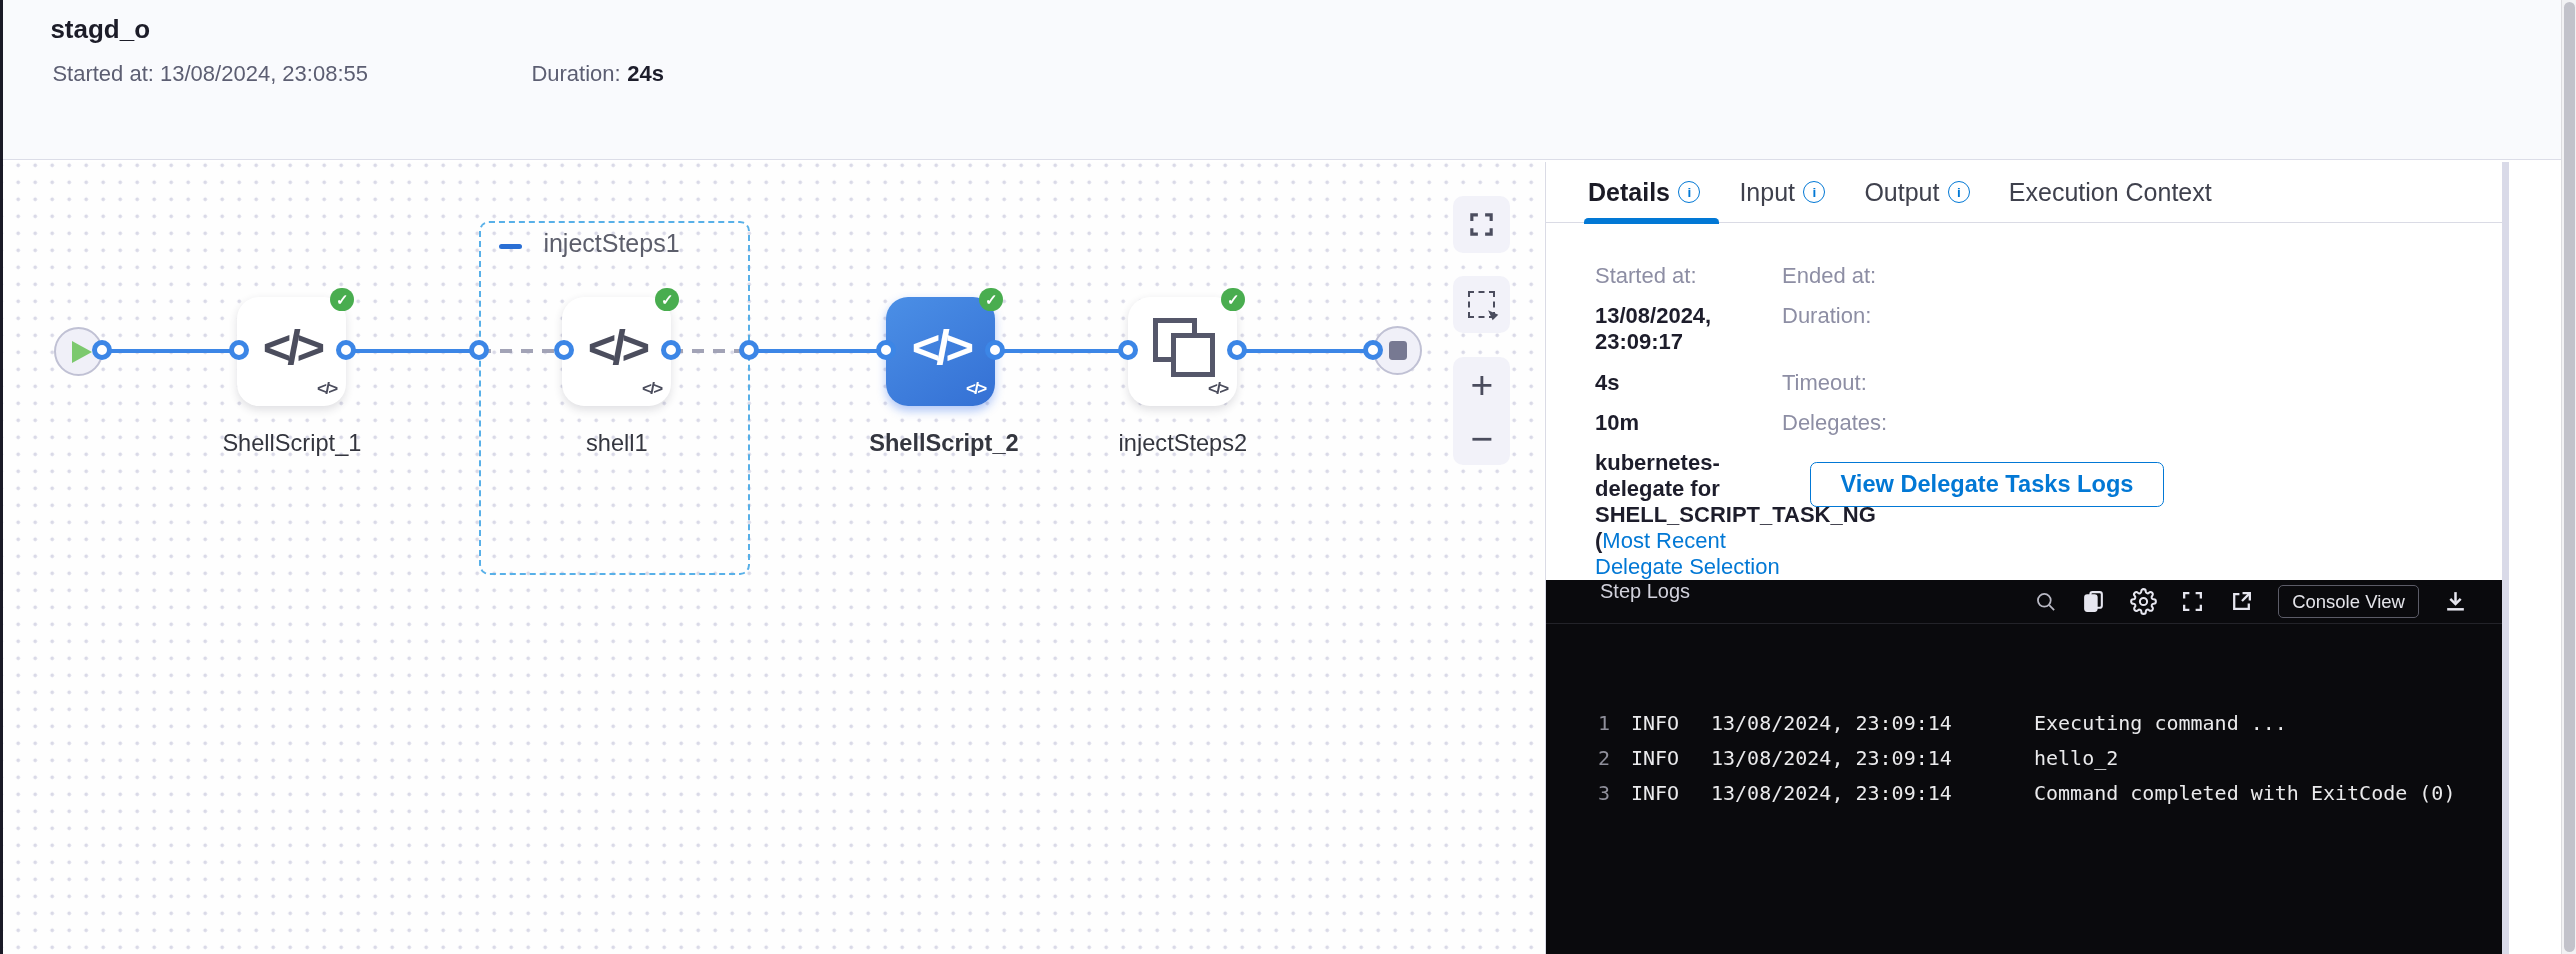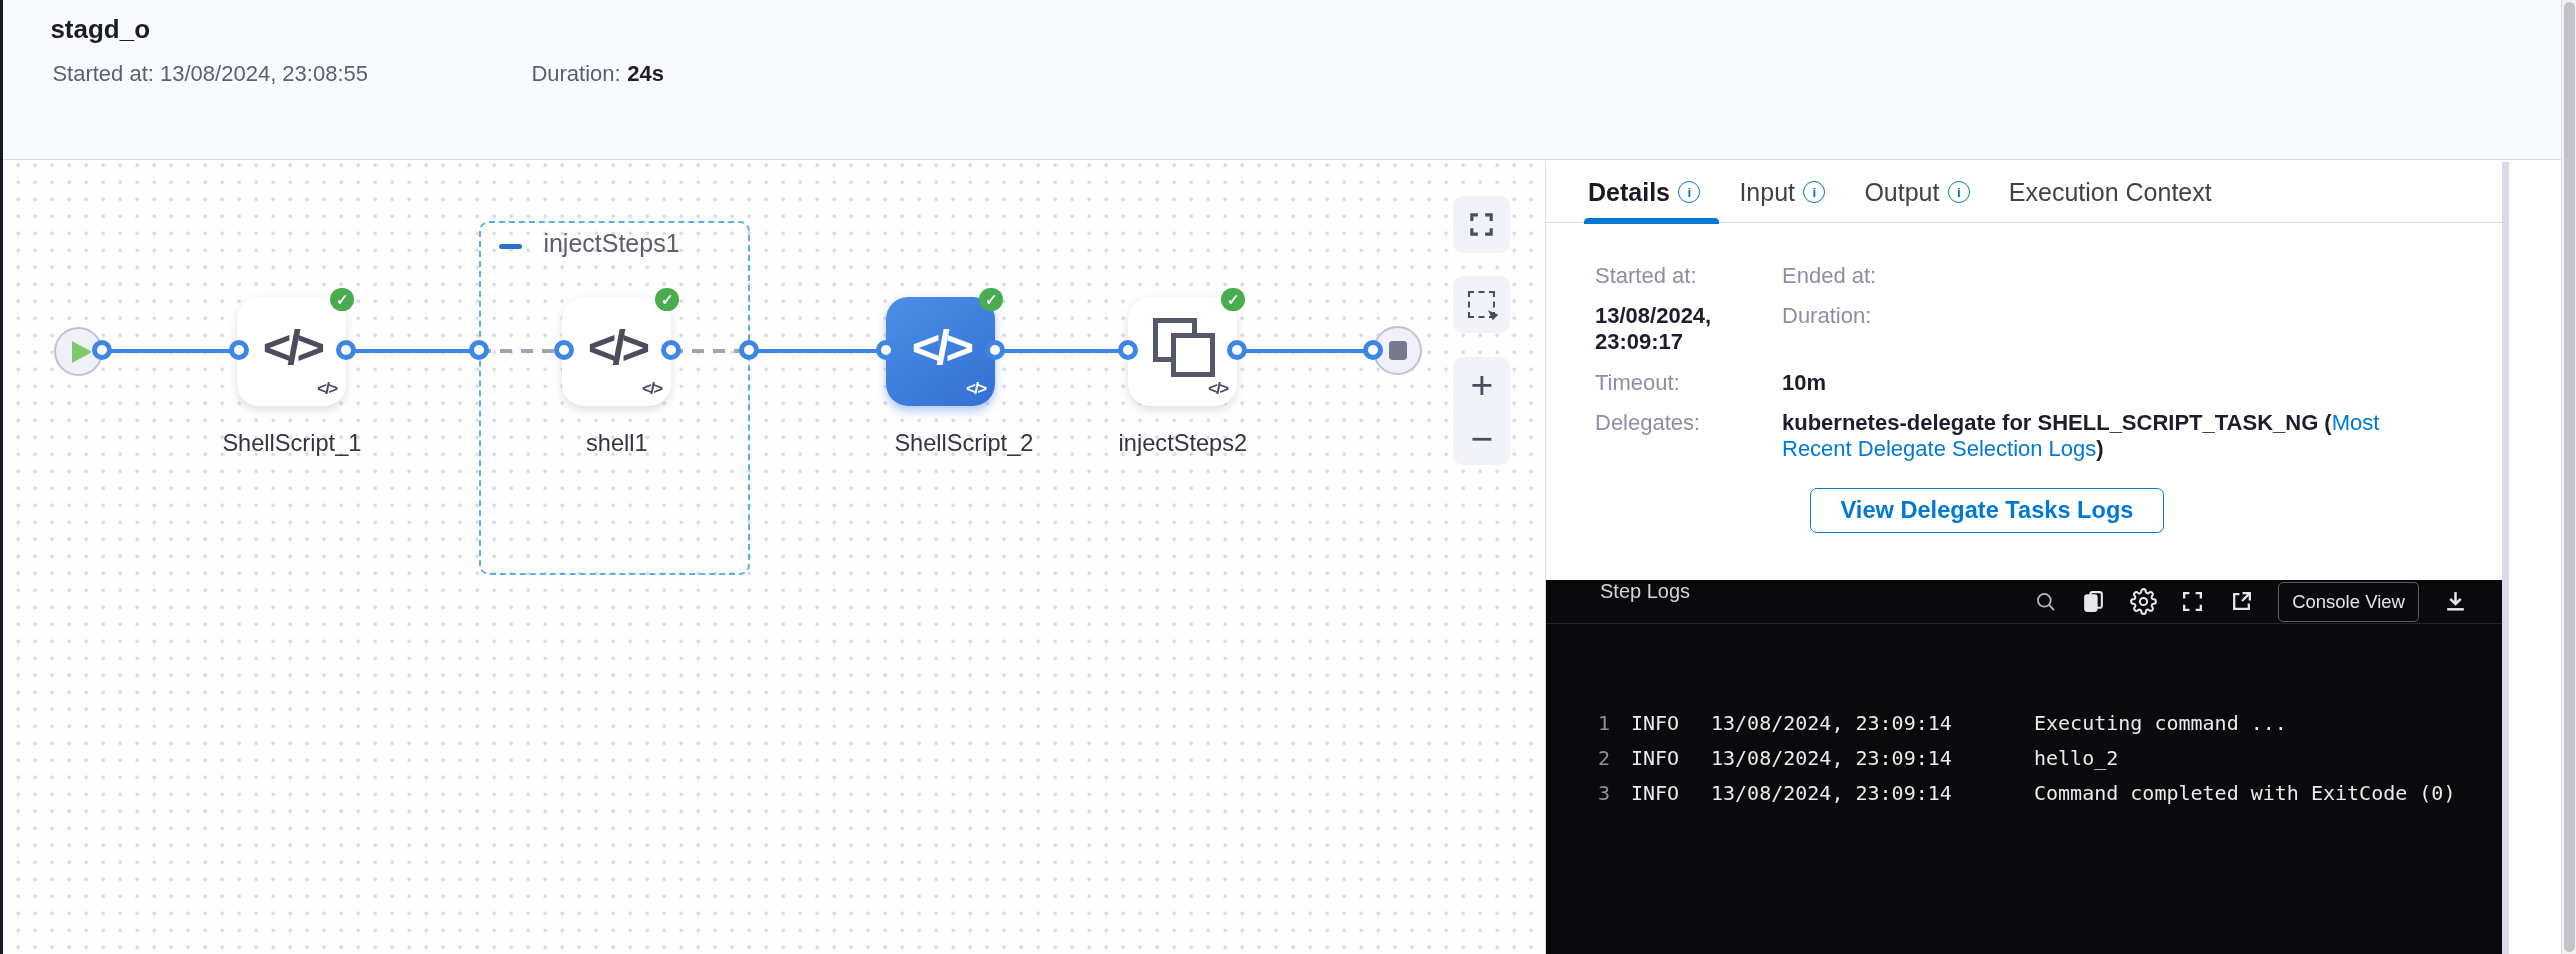--- a/index.html
+++ b/index.html
@@ -69,21 +69,21 @@
   .badge { position:absolute; width:23.6px; height:23.6px; border-radius:50%; background:#49ad4f;
            color:#fff; font-size:15px; font-weight:700; display:flex; align-items:center;
            justify-content:center; z-index:5; }
   .card .badge { right:-7.6px; top:-9.3px; }
   .sq-icon { position:relative; width:64px; height:64px; margin-top:-6.7px; }
   .sq-back { position:absolute; left:1.7px; top:1.7px; width:44px; height:44px; border:5px solid #55576a; }
   .sq-front { position:absolute; left:20px; top:17px; width:44px; height:44px; border:5px solid #55576a; background:#fff; }
 
   .node-label { position:absolute; top:268px; width:185px; text-align:center; font-size:23.6px;
                 font-weight:500; color:#34363f; z-index:3; cursor:pointer; }
-  .l-ss1{left:196px;} .l-sh1{left:521px;} .l-ss2{left:868px;} .l-is2{left:1087px;}
+  .l-ss1{left:196px;} .l-sh1{left:521px;} .l-ss2{left:848px;font-weight:bold;} .l-is2{left:1087px;}
 
   
   .ctl { left:1450px; width:57px; background:#f2f2f9; border-radius:10px; z-index:6;
          display:flex; align-items:center; justify-content:center; color:#4b4d5e; cursor:pointer; }
   .ctl-fit { top:34px; height:57px; }
   .ctl-marquee { top:114px; height:57px; }
   .ctl-zoom { top:195px; height:108px; flex-direction:column; justify-content:space-around; }
   .zbtn { font-size:39px; font-weight:400; color:#4b4d5e; line-height:39px; cursor:pointer; }
   .marq { position:relative; width:27px; height:27px; border:2.5px dashed #4b4d5e; }
   .marq svg { position:absolute; right:-6.7px; bottom:-6.7px; }
@@ -111,21 +111,21 @@
              font-weight:600; font-family:"Liberation Sans",sans-serif; cursor:pointer;margin-left:28px; }
 
   
   .logs { position:absolute; left:0; top:418px; width:100%; height:375px; background:#0a0a0d; }
   .logs-header { position:absolute; left:0; top:0; width:100%; height:44px;
                  border-bottom:1.7px solid #232329; display:flex; 
                  padding:0 34px 0 54px; }
   .logs-title { font-size:20px; color:#d2d2dc; }
   .logs-icons { margin-left:auto; display:flex; align-items:center; gap:23.6px; color:#c9c9d2; }
   .logs-icons svg { display:block; cursor:pointer; }
-  .console-btn { height:40px; padding:0 13.5px; border:1.7px solid #5c5c68; border-radius:5px;
+  .console-btn { height:33px; padding:0 13.5px; border:1.7px solid #5c5c68; border-radius:5px;
                  background:transparent; color:#e4e4ea; font-size:18.5px;
                  font-family:"Liberation Sans",sans-serif; cursor:pointer; }
   .log-body { position:absolute; left:0; top:125px; width:100%;
               font-family:"DejaVu Sans Mono", monospace; font-size:20px; color:#eaeaec; }
   .log-row { display:flex; height:35px; align-items:center; padding-left:42px; }
   .ln-num { width:22px; text-align:right; color:#8f8f9a; }
   .ln-level { margin-left:21px; width:49px; }
   .ln-ts { margin-left:31px; width:248px; }
   .ln-msg { margin-left:75px; white-space:pre; }
 
@@ -253,20 +253,21 @@
       <span>Execution Context</span>
     </div>
     <div class="tab-underline"></div>
   </div>
 
   <div class="details">
     <div class="d-label">Started at:</div>
     <div class="d-label">Ended at:</div>
     <div class="d-value">13/08/2024, 23:09:17</div>
     <div class="d-label">Duration:</div>
+    <div class="d-value">4s</div>
     <div class="d-label">Timeout:</div>
     <div class="d-value">10m</div>
     <div class="d-label">Delegates:</div>
     <div class="d-value"><span>kubernetes-delegate for SHELL_SCRIPT_TASK_NG (</span><span class="d-link">Most Recent Delegate Selection Logs</span><span>)</span></div>
     <button class="dlg-btn">View Delegate Tasks Logs</button>
   </div>
 
   <div class="logs">
     <div class="logs-header">
       <span class="logs-title">Step Logs</span>

